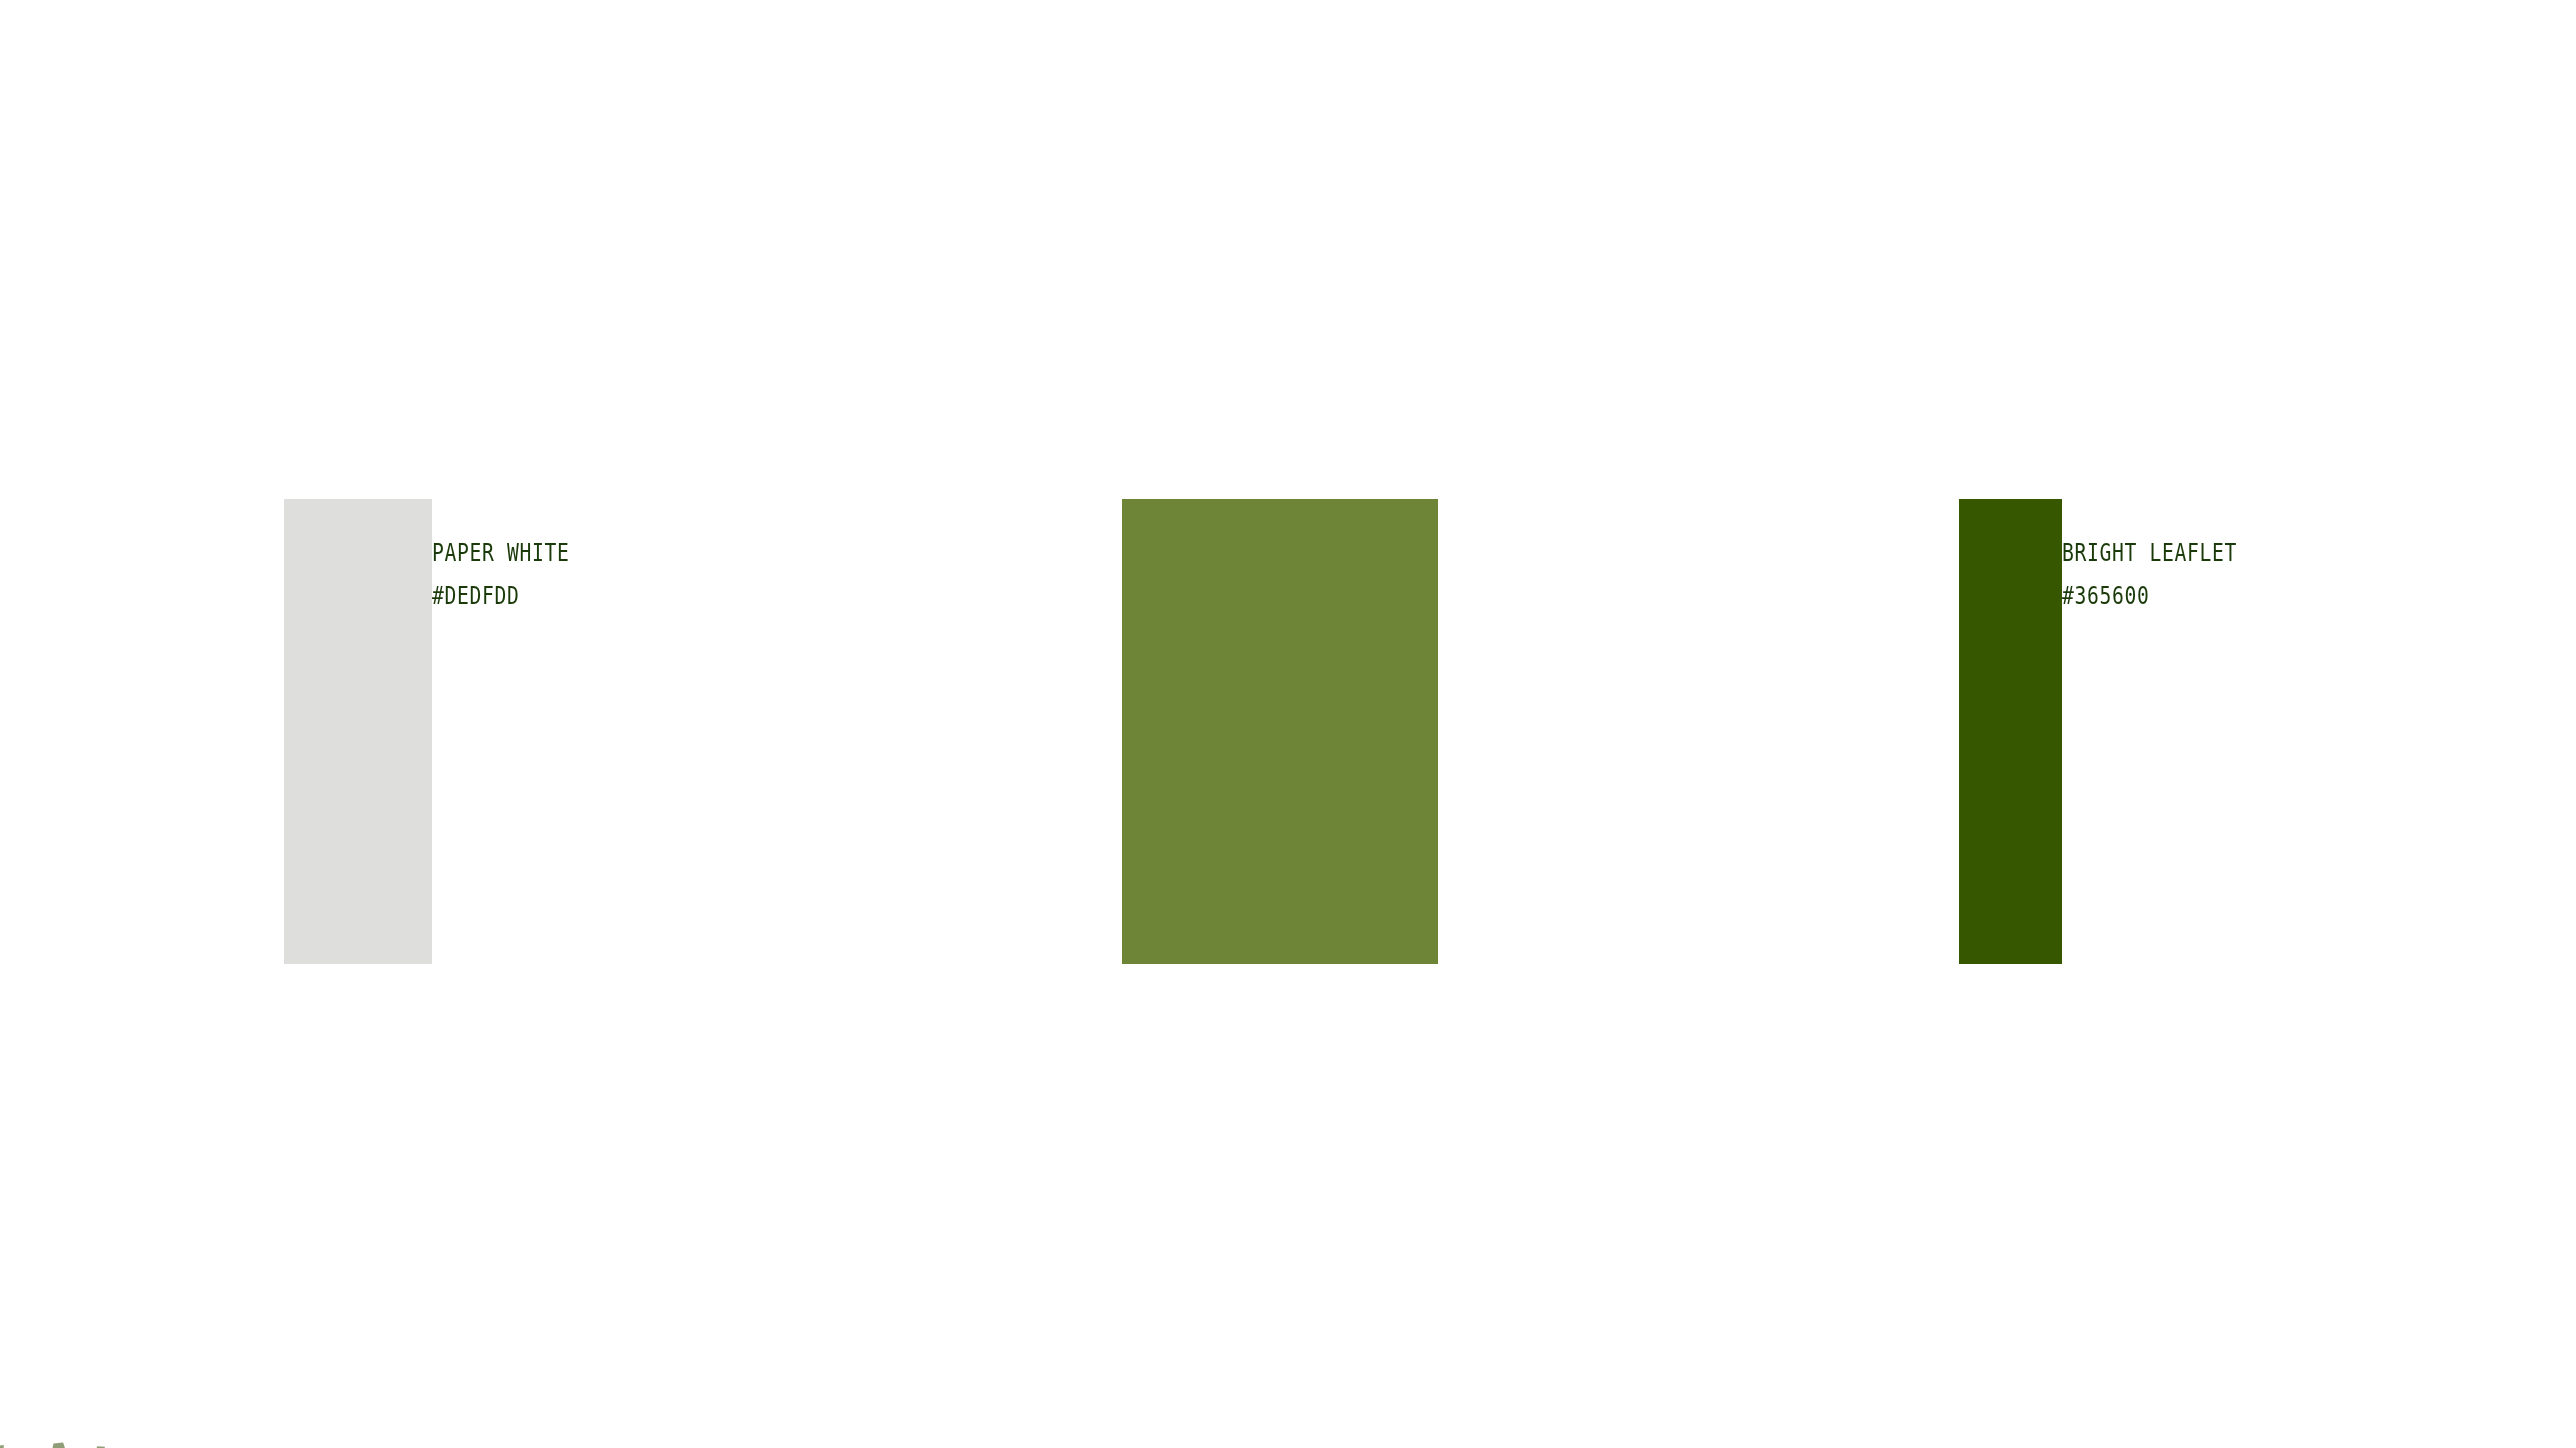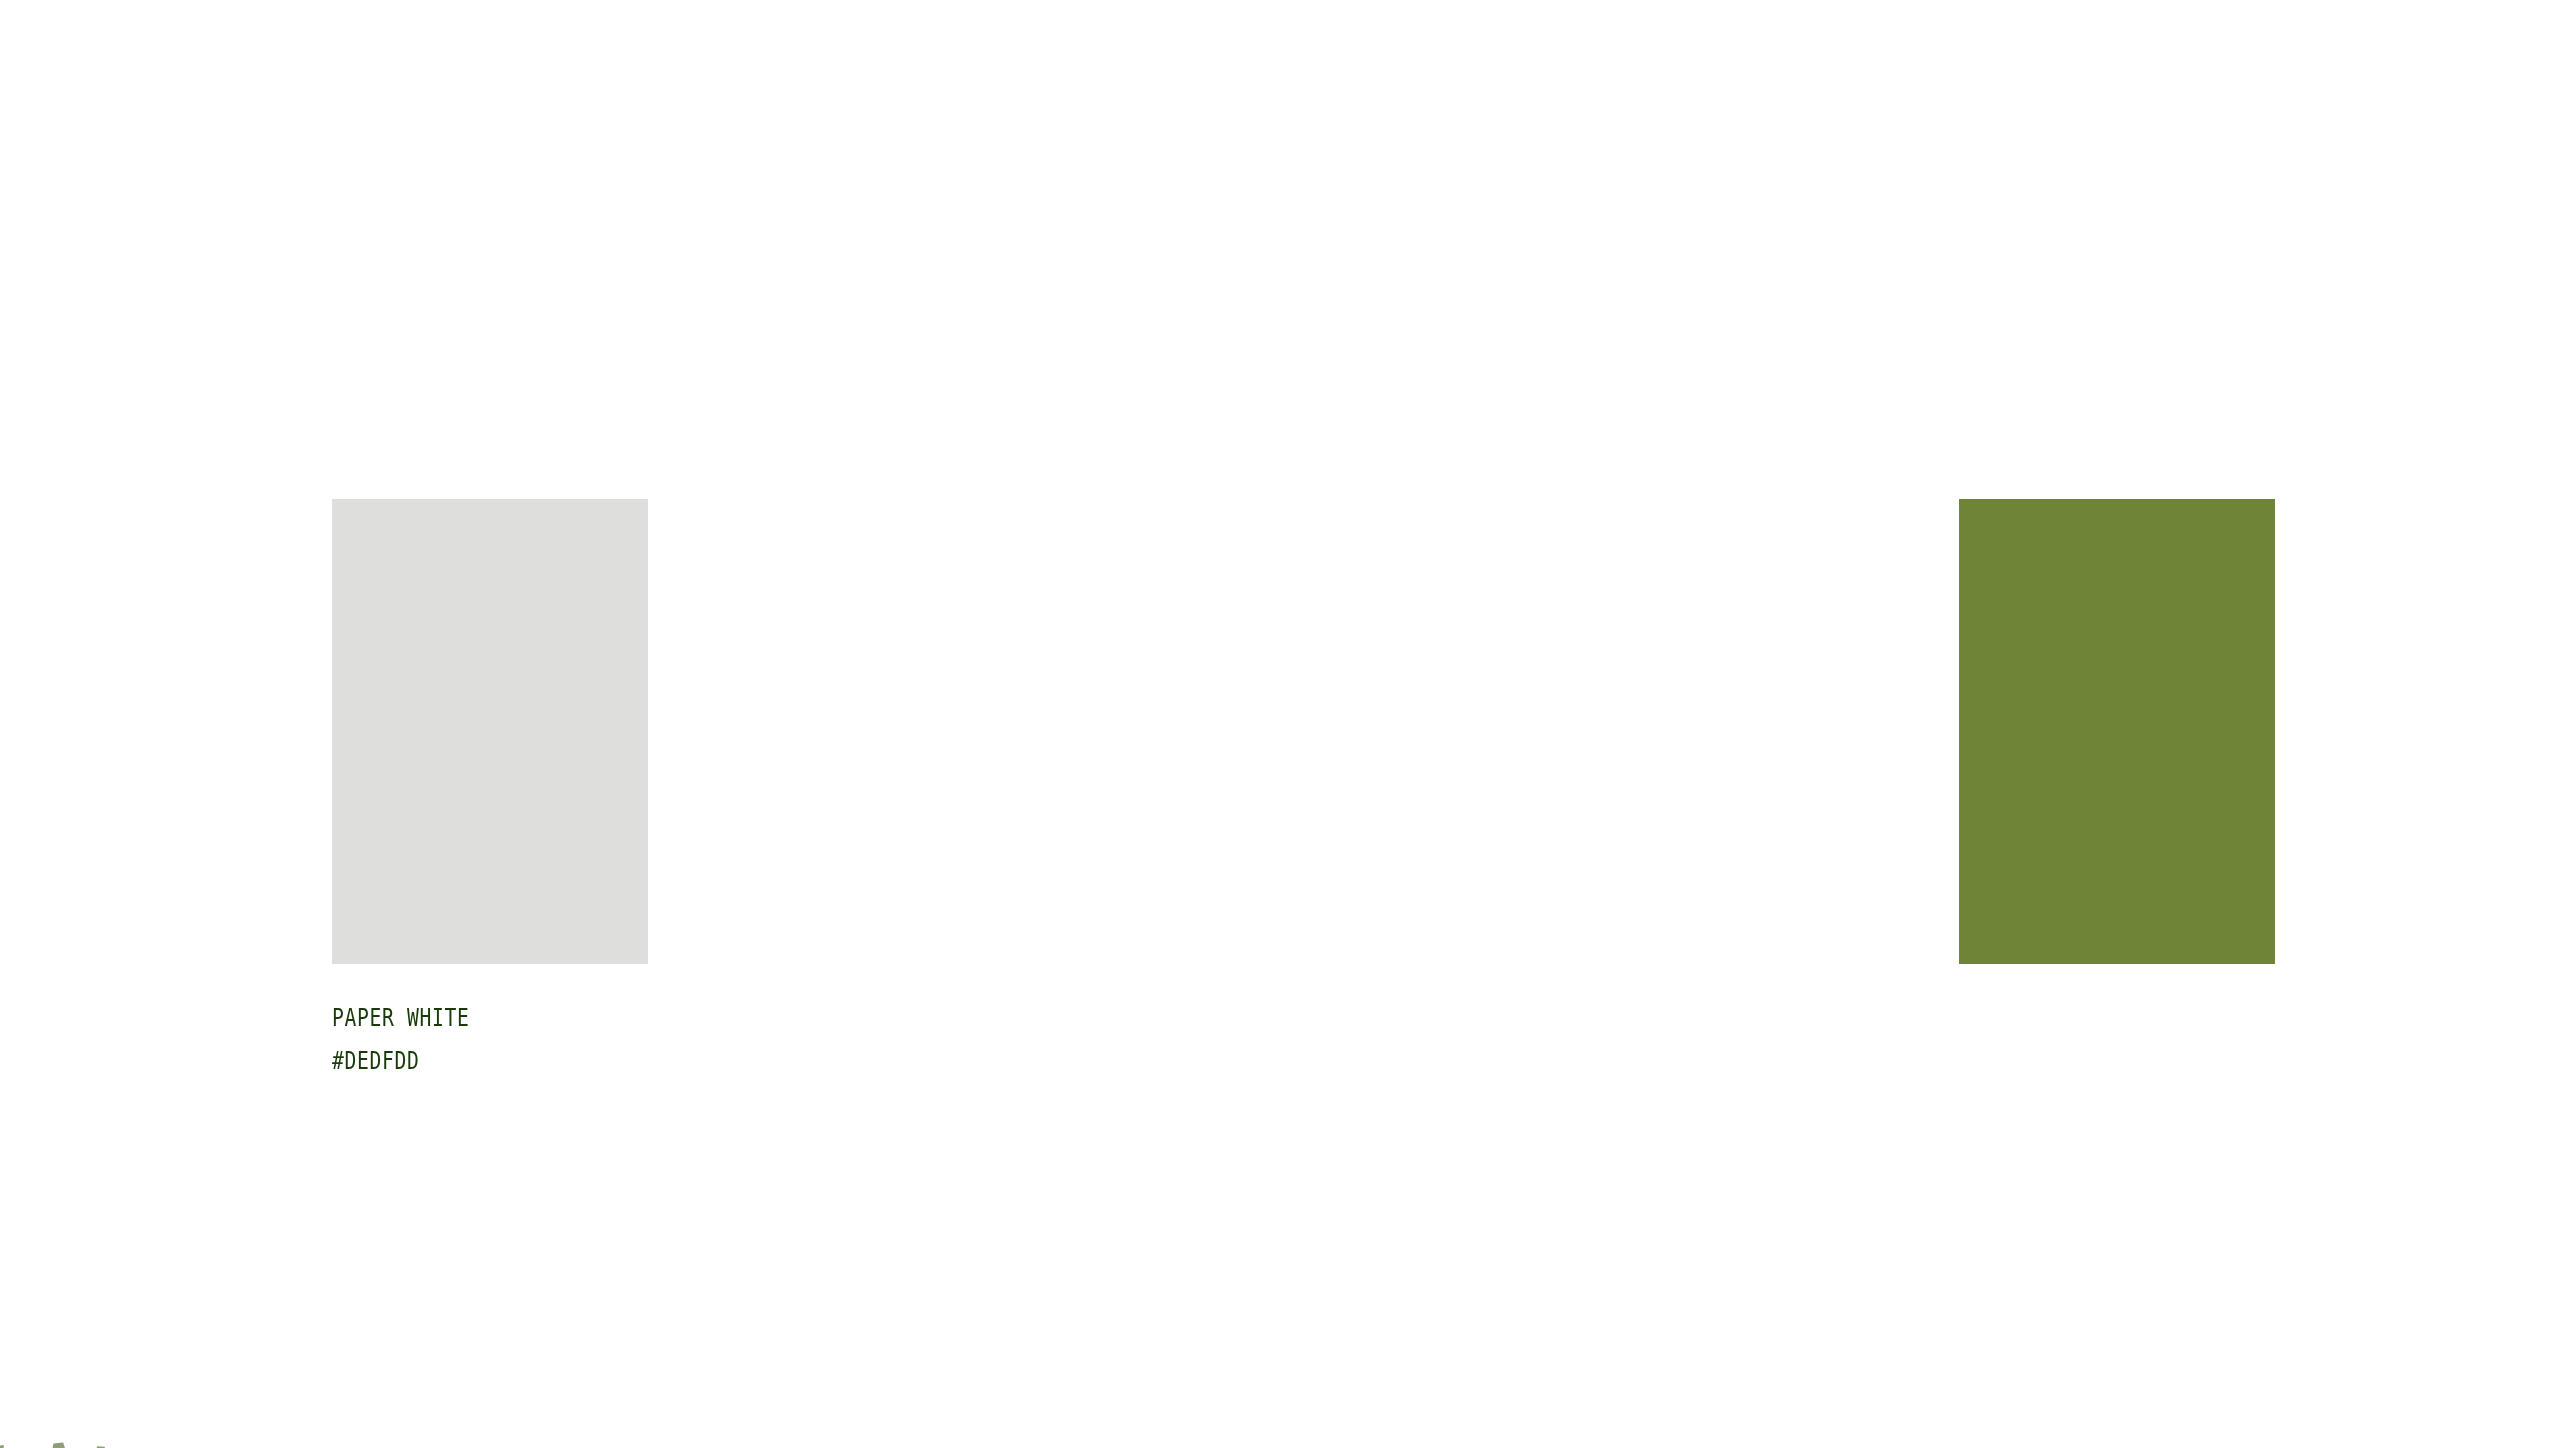--- a/index.html
+++ b/index.html
@@ -33,23 +33,22 @@
     width: 1991px;
     display: flex;
     flex-direction: row;
     align-items: flex-start;
     justify-content: space-between;
   }
 
   .swatch-cell {
     width: 316px;
     display: flex;
-    flex-direction: column;
+    flex-direction: row;
     align-items: flex-start;
-    margin-left: 48px;
   }
 
   .swatch-chip {
     width: 316px;
     height: 465px;
     display: block;
     border: 0;
   }
 
   .swatch-caption {
@@ -95,20 +94,27 @@
         <span class="swatch-name" style="color: rgb(26, 58, 10);">PAPER WHITE</span>
         <span class="swatch-hex" style="color: rgb(26, 58, 10);">#DEDFDD</span>
       </div>
     </div>
 
 
     <div class="swatch-cell">
       <div class="swatch-chip" style="background: rgb(110, 133, 56);"></div>
     </div>
 
+    <div class="swatch-cell">
+      <div class="swatch-chip" style="background: rgb(54, 86, 0);"></div>
+      <div class="swatch-caption">
+        <span class="swatch-name" style="color: rgb(26, 58, 10);">BRIGHT LEAFLET</span>
+        <span class="swatch-hex" style="color: rgb(26, 58, 10);">#365600</span>
+      </div>
+    </div>
 
 
 
   </div>
 
   <svg id="corner-mark" viewBox="0 0 260 24" preserveAspectRatio="none">
     <polygon id="mark-a" points="0,18 7,17 7,24 0,24" fill="#909E78"></polygon>
     <polygon id="mark-b" points="100,14 118,12 122,24 98,24" fill="#909E78"></polygon>
     <polygon id="mark-c" points="182,19 196,20 196,24 180,24" fill="#909E78"></polygon>
   </svg>

